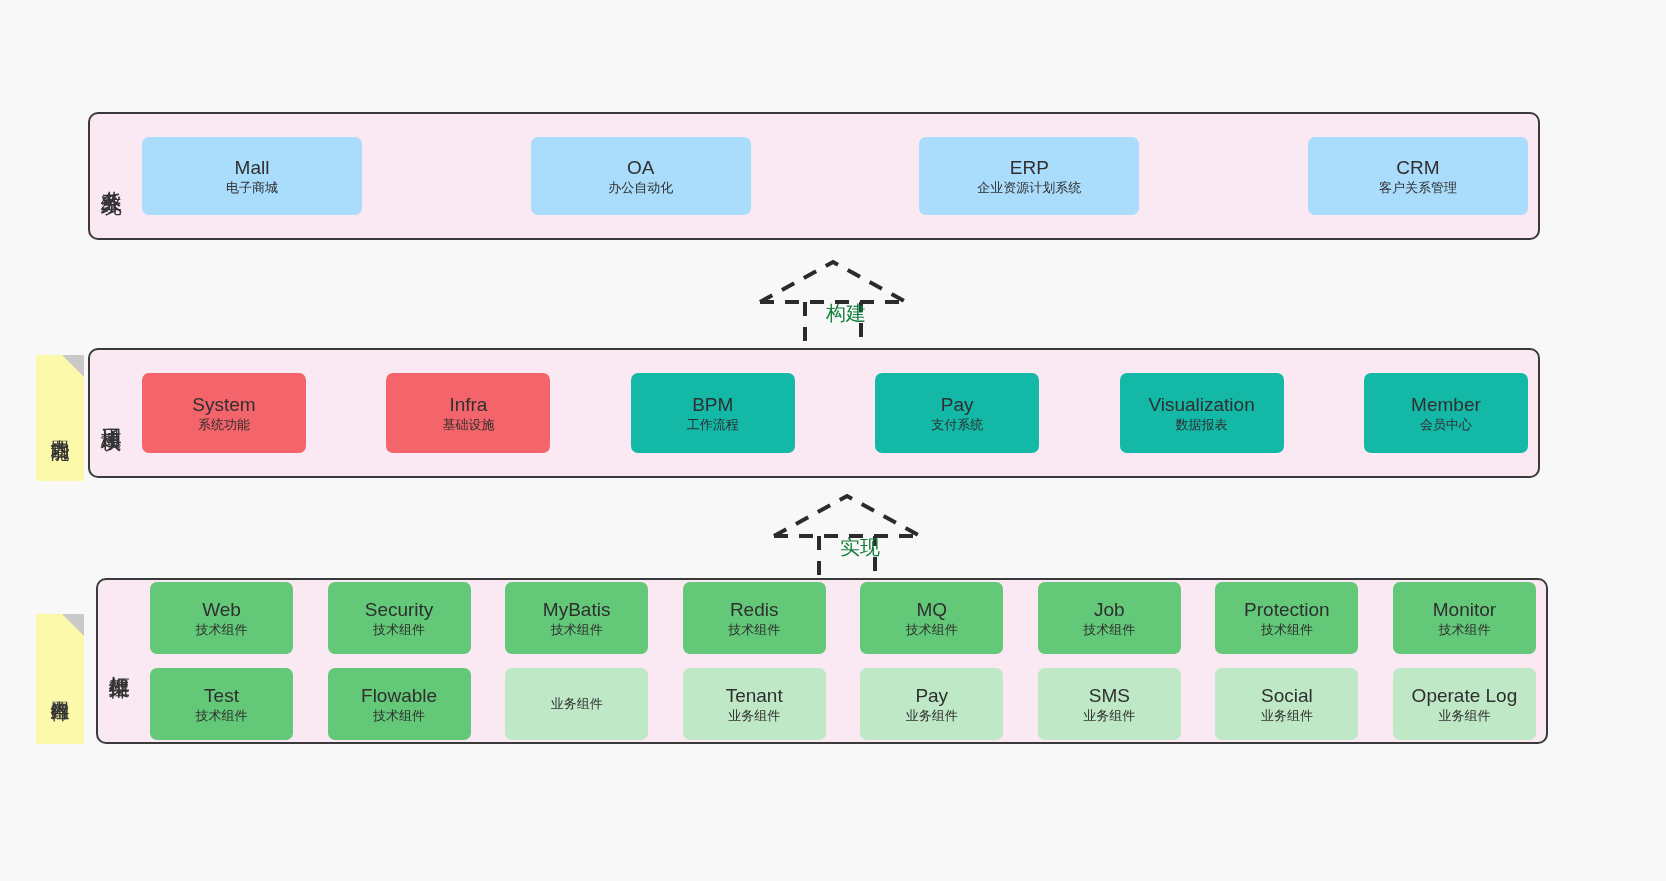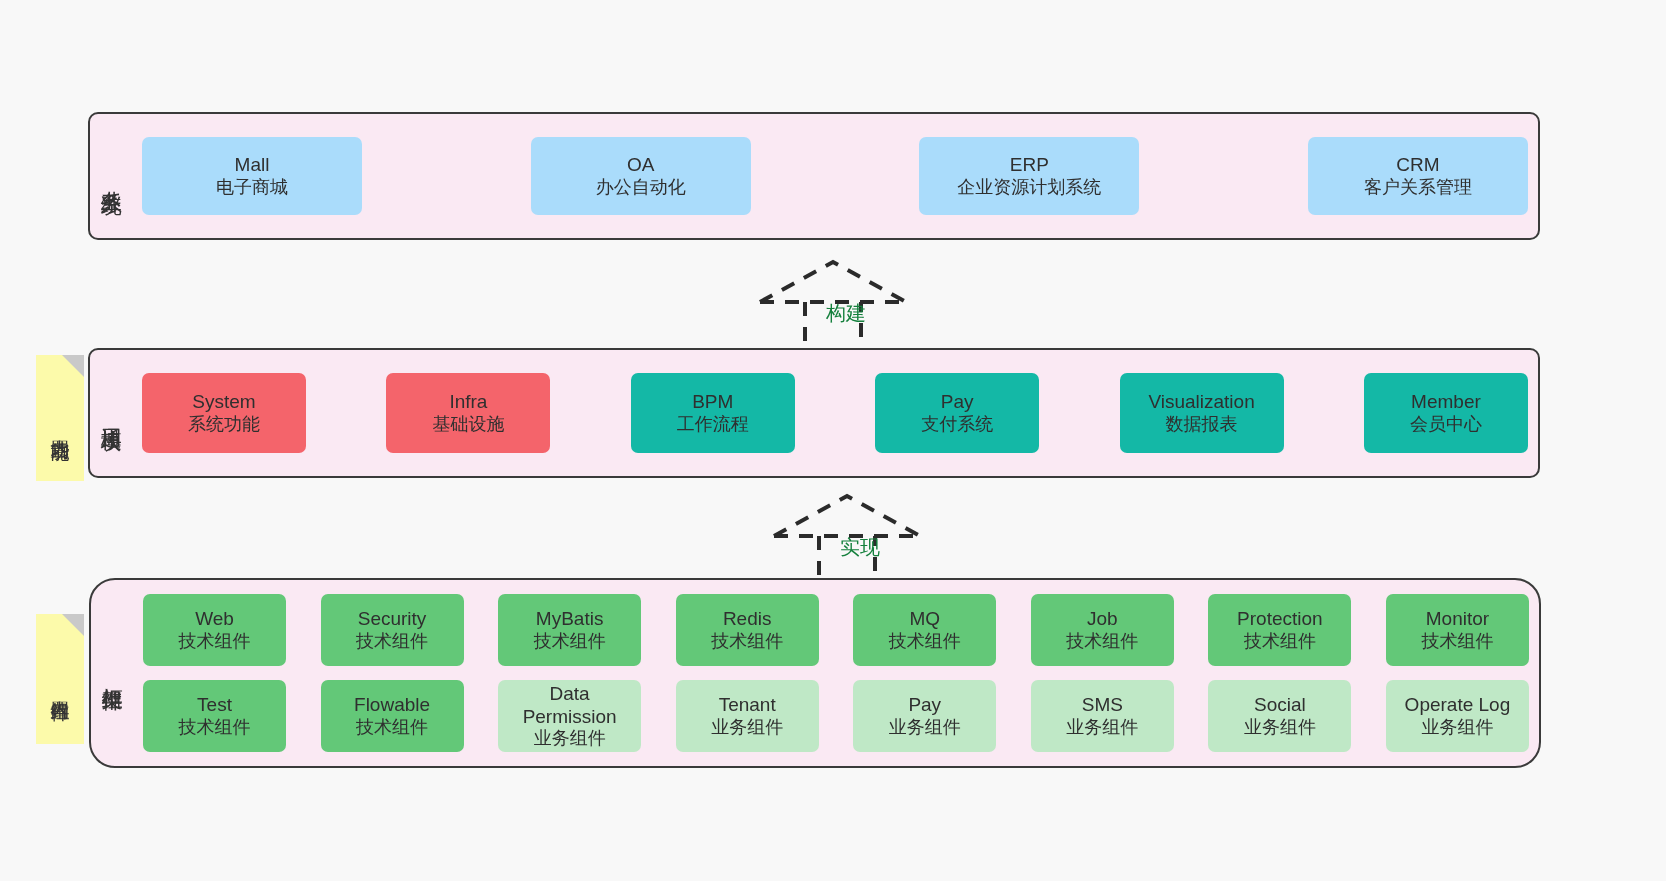--- a/index.html
+++ b/index.html
@@ -76,21 +76,21 @@
     flex-direction: column;
     align-items: center;
     justify-content: center;
     text-align: center;
     color: #2f2f2f;
     box-sizing: border-box;
     padding: 4px 6px;
     line-height: 1.22;
   }
   .card .en { font-size: 19px; }
-  .card .cn { font-size: 18px; }
+  .card .cn { font-size: 13px; }
 
   .c-blue       { background: #aadcfb; }
   .c-red        { background: #f4646b; }
   .c-pink       { background: #14b8a6; }
   .c-green      { background: #63c878; }
   .c-lightgreen { background: #bfe8c6; }
 
   
   .biz-card   { width: 220px; height: 78px; }
   
@@ -224,21 +224,21 @@
       <polyline points="57,48 57,100 113,100 113,48" fill="none" stroke="#2b2b2b" stroke-width="4" stroke-dasharray="14,11"></polyline>
     </svg>
     <span class="arrow-label">实现</span>
   </div>
 
   <div class="sticky" id="sticky-framework" style="left:36px; top:614px; height:130px;">
     <span class="fold"></span>
     <span>内置组件</span>
   </div>
 
-  <div class="layer" id="layer-framework" style="left:89px; top:578px; width:1452px; height:190px;border-radius:26px;">
+  <div class="layer" id="layer-framework" style="left:96px; top:578px; width:1452px; height:166px;">
     <div class="layer-title">框架组件</div>
     <div class="layer-body two-rows">
       <div class="row" id="fw-row1">
           <div class="card fw-card c-green">
             <div class="en">Web</div>
             <div class="cn">技术组件</div>
           </div>
           <div class="card fw-card c-green">
             <div class="en">Security</div>
             <div class="cn">技术组件</div>
@@ -271,21 +271,20 @@
       <div class="row" id="fw-row2">
           <div class="card fw-card c-green">
             <div class="en">Test</div>
             <div class="cn">技术组件</div>
           </div>
           <div class="card fw-card c-green">
             <div class="en">Flowable</div>
             <div class="cn">技术组件</div>
           </div>
           <div class="card fw-card c-lightgreen">
-            <div class="en">Data Permission</div>
             <div class="cn">业务组件</div>
           </div>
           <div class="card fw-card c-lightgreen">
             <div class="en">Tenant</div>
             <div class="cn">业务组件</div>
           </div>
           <div class="card fw-card c-lightgreen">
             <div class="en">Pay</div>
             <div class="cn">业务组件</div>
           </div>

